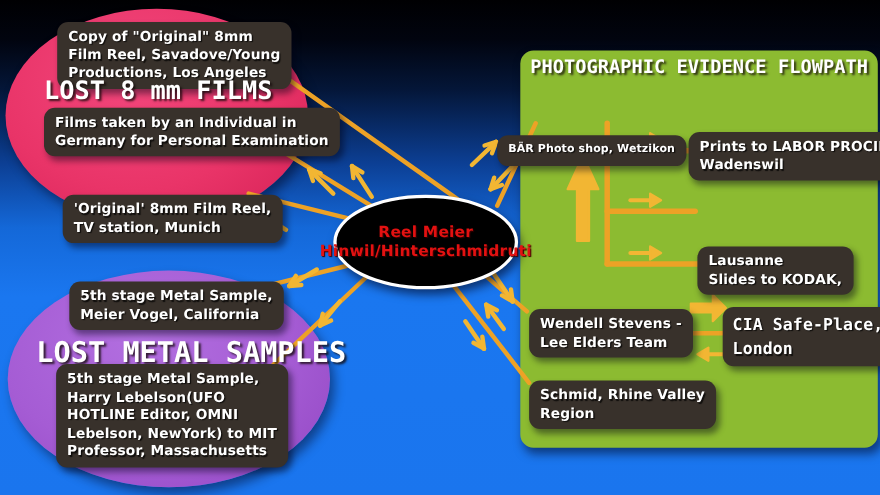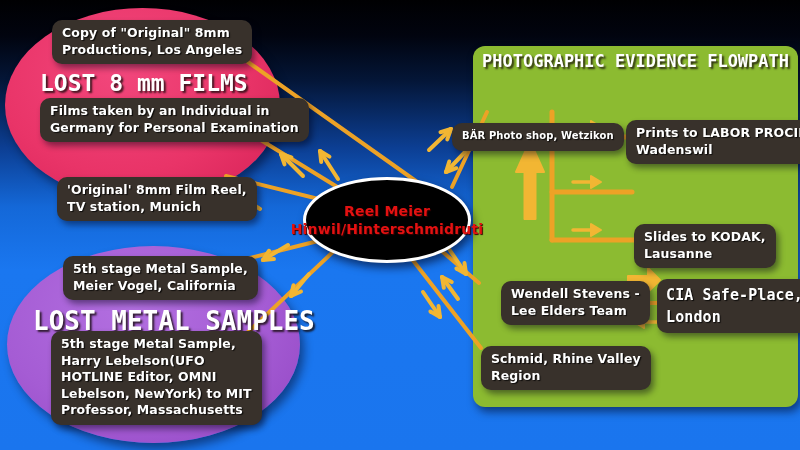--- a/index.html
+++ b/index.html
@@ -120,20 +120,21 @@
 
   <div class="center-ellipse">
     <div class="txt">
         <div>Reel Meier</div>
         <div>Hinwil/Hinterschmidruti</div>
       </div>
   </div>
 
   <div class="node" style="left:52px;top:20px;">
       <div>Copy of "Original" 8mm</div>
+      <div>Film Reel, Savadove/Young</div>
       <div>Productions, Los Angeles</div>
     </div>
   <div class="heading h-films">LOST 8 mm FILMS</div>
   <div class="node" style="left:40px;top:98px;">
       <div>Films taken by an Individual in</div>
       <div>Germany for Personal Examination</div>
     </div>
   <div class="node" style="left:57px;top:142px;margin-top:35px;">
       <div>'Original' 8mm Film Reel,</div>
       <div>TV station, Munich</div>
@@ -154,24 +155,24 @@
 
   <div class="heading h-panel">PHOTOGRAPHIC EVIDENCE FLOWPATH</div>
   <div class="node" style="left:452px;top:78px;font-size:10px;margin-top:45px;">
       <div>BÄR Photo shop, Wetzikon</div>
     </div>
   <div class="node" style="left:626px;top:120px;">
       <div>Prints to LABOR PROCINE,</div>
       <div>Wadenswil</div>
     </div>
   <div class="node" style="left:634px;top:224px;">
+      <div>Lausanne</div>
       <div>Slides to KODAK,</div>
-      <div>Lausanne</div>
     </div>
-  <div class="node" style="left:481px;top:281px;margin-left:20px;">
+  <div class="node" style="left:481px;top:281px;">
       <div>Wendell Stevens -</div>
       <div>Lee Elders Team</div>
     </div>
   <div class="node mono" style="left:657px;top:279px;">
       <div>CIA Safe-Place,</div>
       <div>London</div>
     </div>
   <div class="node" style="left:481px;top:346px;">
       <div>Schmid, Rhine Valley</div>
       <div>Region</div>

